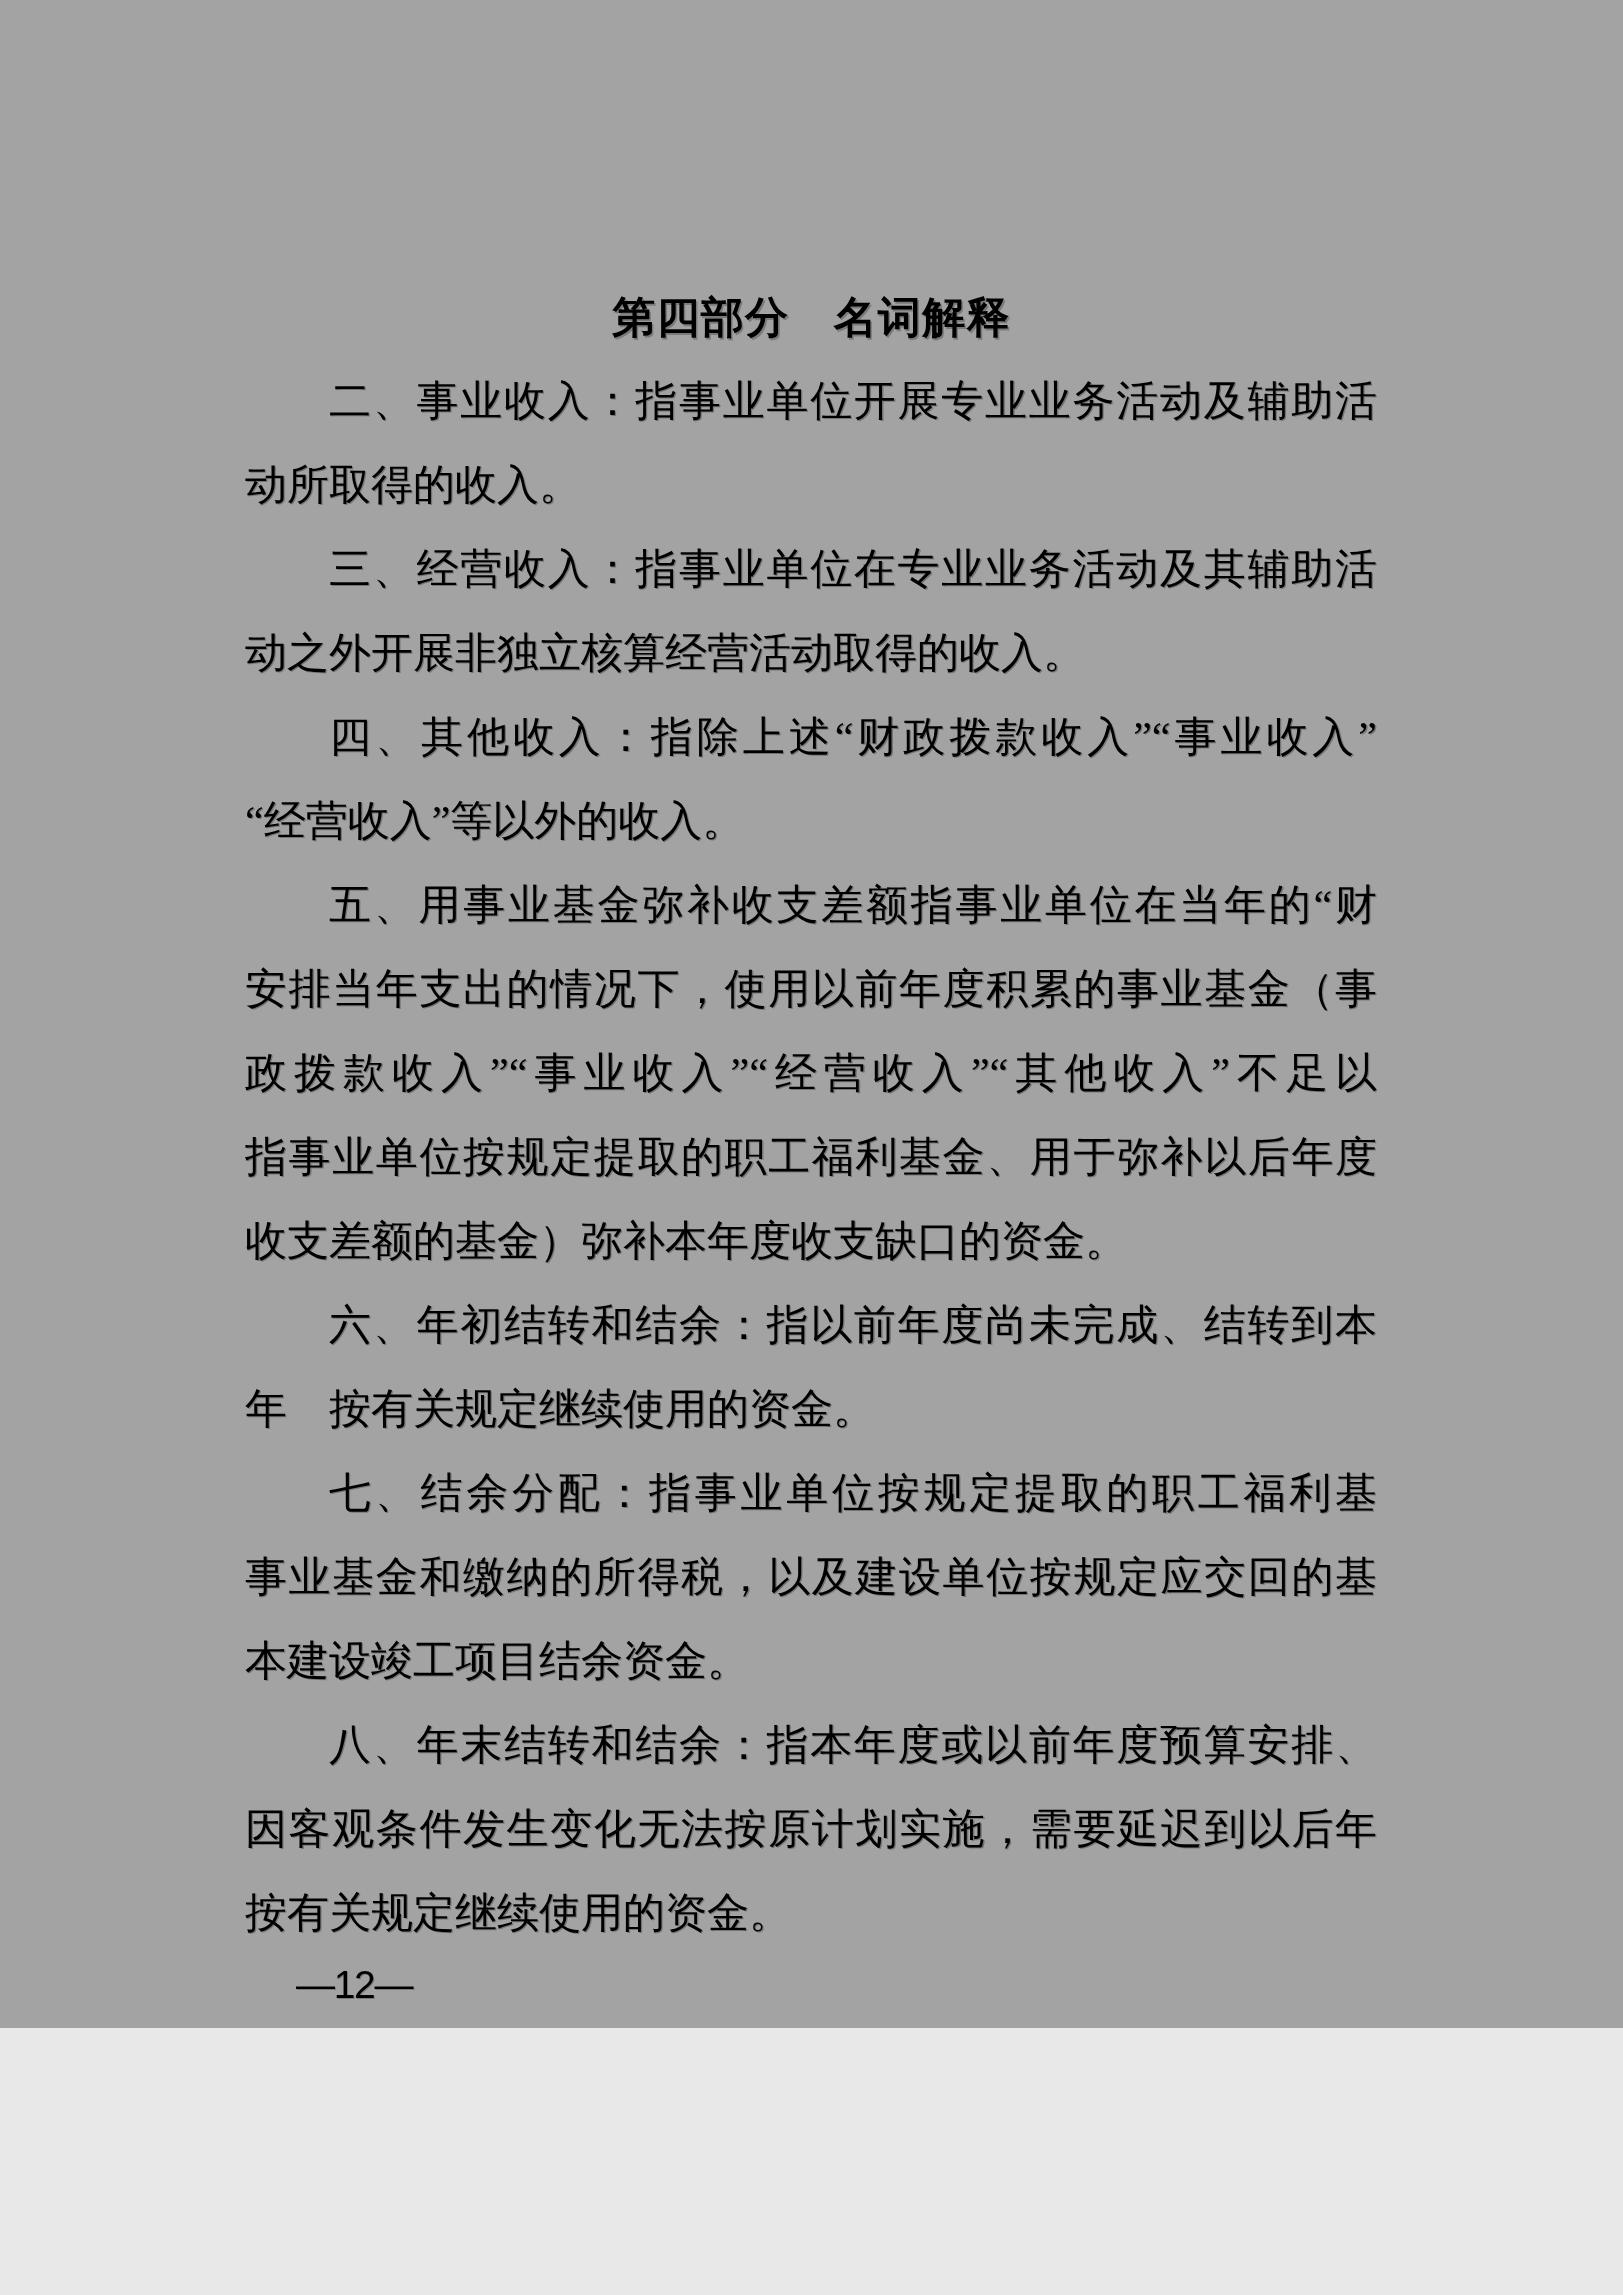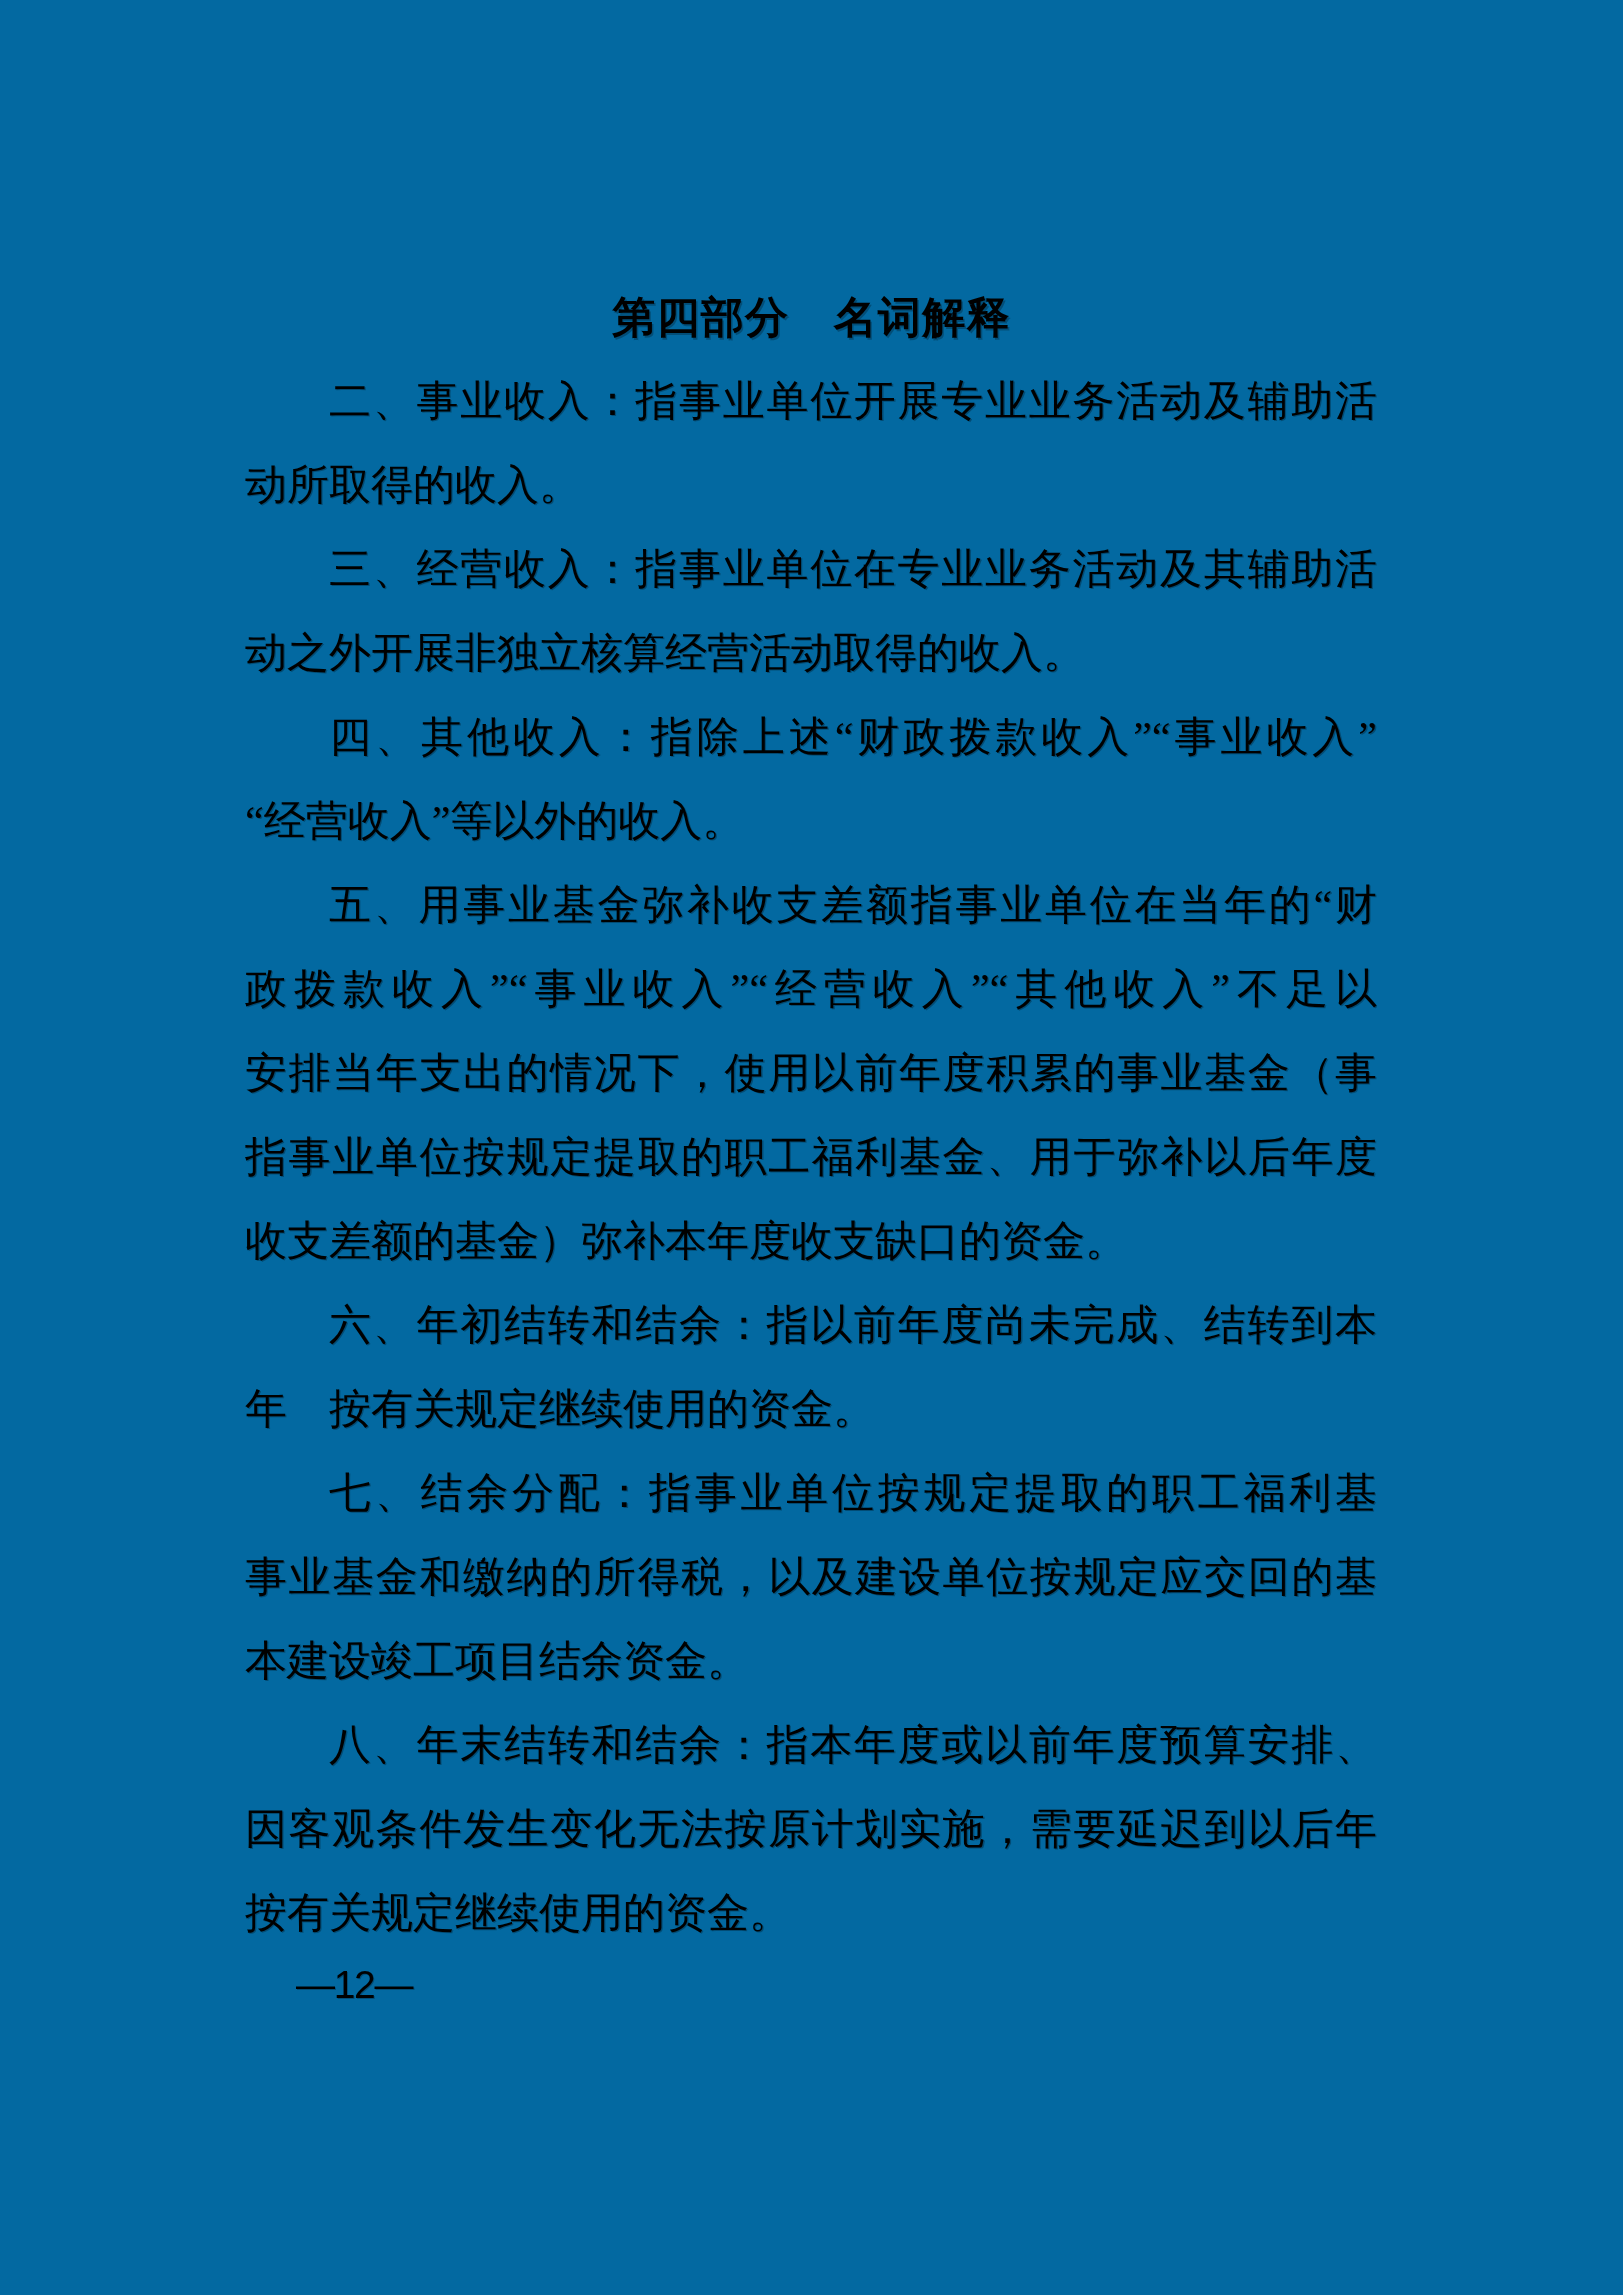--- a/index.html
+++ b/index.html
@@ -3,22 +3,22 @@
 <meta charset="utf-8">
 <style>
   html, body {
     margin: 0;
     padding: 0;
     background: #e8e8e8;
   }
   .page {
     position: relative;
     width: 1623px;
-    height: 2295px;
-    background: #0369a1;
+    height: 2028px;
+    background: #a3a3a3;
     overflow: hidden;
     color: #000000;
   }
   .doc-title {
     position: absolute;
     top: 288px;
     left: 0;
     width: 100%;
     height: 59px;
     line-height: 59px;
@@ -77,22 +77,22 @@
   <div class="doc-title">第四部分　名词解释</div>
 
   <div class="doc-body">
     <div class="line indent j">二、事业收入：指事业单位开展专业业务活动及辅助活</div>
     <div class="line">动所取得的收入。</div>
     <div class="line indent j">三、经营收入：指事业单位在专业业务活动及其辅助活</div>
     <div class="line">动之外开展非独立核算经营活动取得的收入。</div>
     <div class="line indent j">四、其他收入：指除上述“财政拨款收入”“事业收入”</div>
     <div class="line">“经营收入”等以外的收入。</div>
     <div class="line indent j">五、用事业基金弥补收支差额指事业单位在当年的“财</div>
+    <div class="line j">安排当年支出的情况下，使用以前年度积累的事业基金（事</div>
     <div class="line j">政拨款收入”“事业收入”“经营收入”“其他收入”不足以</div>
-    <div class="line j">安排当年支出的情况下，使用以前年度积累的事业基金（事</div>
     <div class="line j">指事业单位按规定提取的职工福利基金、用于弥补以后年度</div>
     <div class="line">收支差额的基金）弥补本年度收支缺口的资金。</div>
     <div class="line indent j">六、年初结转和结余：指以前年度尚未完成、结转到本</div>
     <div class="line">年　按有关规定继续使用的资金。</div>
     <div class="line indent j">七、结余分配：指事业单位按规定提取的职工福利基金、</div>
     <div class="line j">事业基金和缴纳的所得税，以及建设单位按规定应交回的基</div>
     <div class="line">本建设竣工项目结余资金。</div>
     <div class="line indent j">八、年末结转和结余：指本年度或以前年度预算安排、</div>
     <div class="line j">因客观条件发生变化无法按原计划实施，需要延迟到以后年</div>
     <div class="line">按有关规定继续使用的资金。</div>

